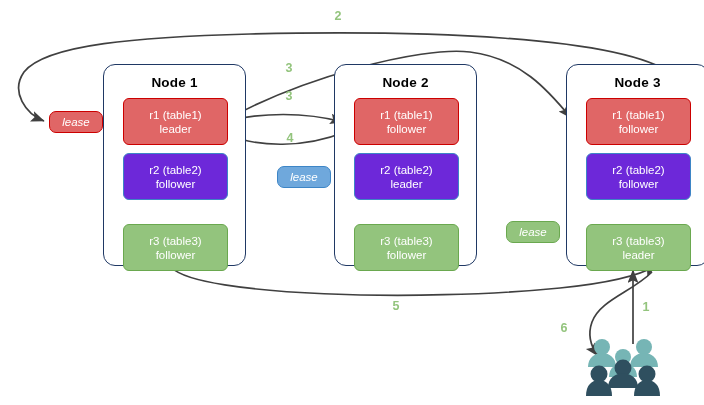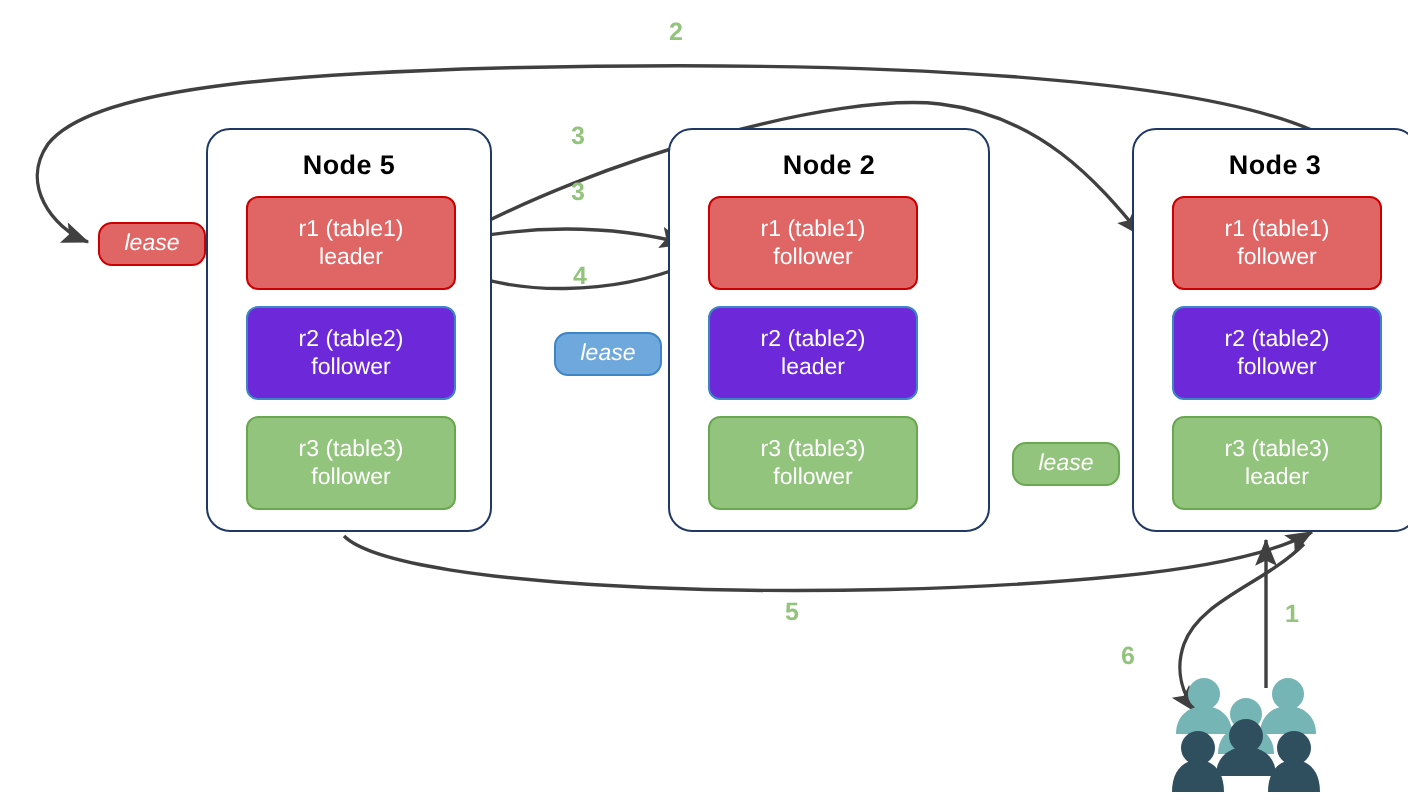--- a/index.html
+++ b/index.html
@@ -51,21 +51,21 @@
     align-items: center;
     justify-content: center;
     color: #ffffff;
     font-size: 11.5px;
     line-height: 14px;
     text-align: center;
   }
   .replica .ln { display: block; }
   .rep-red   { background: #e06666; border: 1.4px solid #cc0000; }
   .rep-blue  { background: #6d28d9; border: 1.4px solid #3d85c6; }
-  .rep-green { background: #93c47d; border: 1.4px solid #6aa84f; }
+  .rep-green { background: #93c47d; border: 1.4px solid #6aa84f; margin-top: 16px; }
 
   .lease {
     position: absolute;
     box-sizing: border-box;
     border-radius: 7px;
     display: flex;
     align-items: center;
     justify-content: center;
     color: #ffffff;
     font-size: 11.5px;
@@ -113,36 +113,36 @@
     <path d="M 345 132 C 305 148, 258 148, 226 134" fill="none" stroke="#404040" stroke-width="1.7" marker-end="url(#ah)"></path>
 
     <path d="M 172 268 C 200 296, 420 302, 560 288 C 610 283, 640 275, 656 266" fill="none" stroke="#404040" stroke-width="1.7" marker-end="url(#ah)"></path>
 
     <path d="M 633 344 L 633 270" fill="none" stroke="#404040" stroke-width="1.7" marker-end="url(#ah)"></path>
 
     <path d="M 652 272 C 632 292, 600 300, 592 322 C 587 336, 592 348, 598 356" fill="none" stroke="#404040" stroke-width="1.7" marker-end="url(#ah)"></path>
   </svg>
 
   <div class="node-box" style="left:103px; top:64px; width:143px; height:202px;">
-    <div class="node-title">Node 5</div>
+    <div class="node-title">Node 1</div>
     <div class="replica rep-red" style="left:19px; top:33px; width:105px; height:47px;">
       <span class="ln">r1 (table1)</span>
       <span class="ln">leader</span>
     </div>
     <div class="replica rep-blue" style="left:19px; top:88px; width:105px; height:47px;">
       <span class="ln">r2 (table2)</span>
       <span class="ln">follower</span>
     </div>
     <div class="replica rep-green" style="left:19px; top:143px; width:105px; height:47px;">
       <span class="ln">r3 (table3)</span>
       <span class="ln">follower</span>
     </div>
   </div>
 
-  <div class="node-box" style="left:334px; top:64px; width:161px; height:202px;">
+  <div class="node-box" style="left:334px; top:64px; width:143px; height:202px;">
     <div class="node-title">Node 2</div>
     <div class="replica rep-red" style="left:19px; top:33px; width:105px; height:47px;">
       <span class="ln">r1 (table1)</span>
       <span class="ln">follower</span>
     </div>
     <div class="replica rep-blue" style="left:19px; top:88px; width:105px; height:47px;">
       <span class="ln">r2 (table2)</span>
       <span class="ln">leader</span>
     </div>
     <div class="replica rep-green" style="left:19px; top:143px; width:105px; height:47px;">

